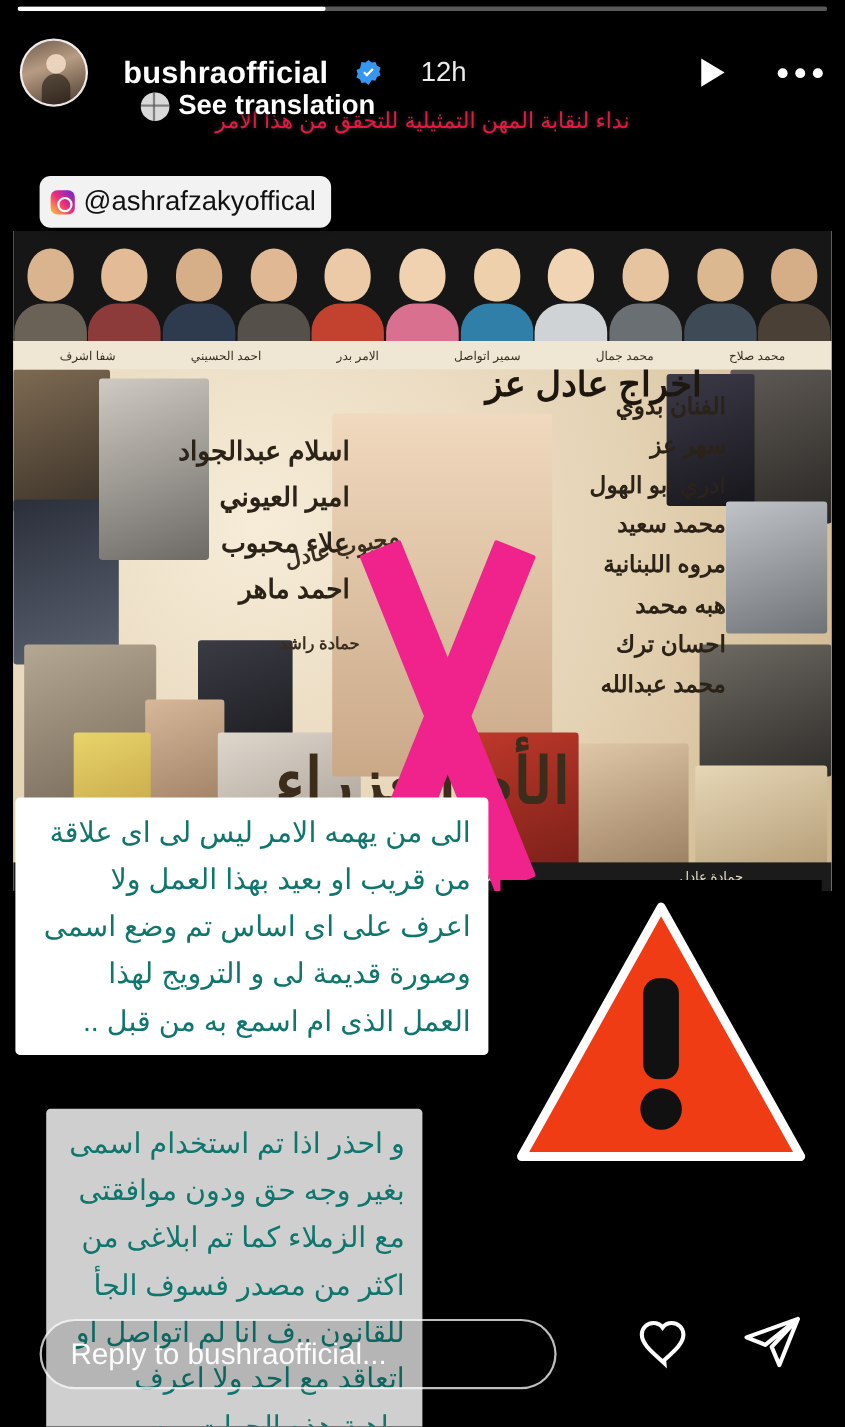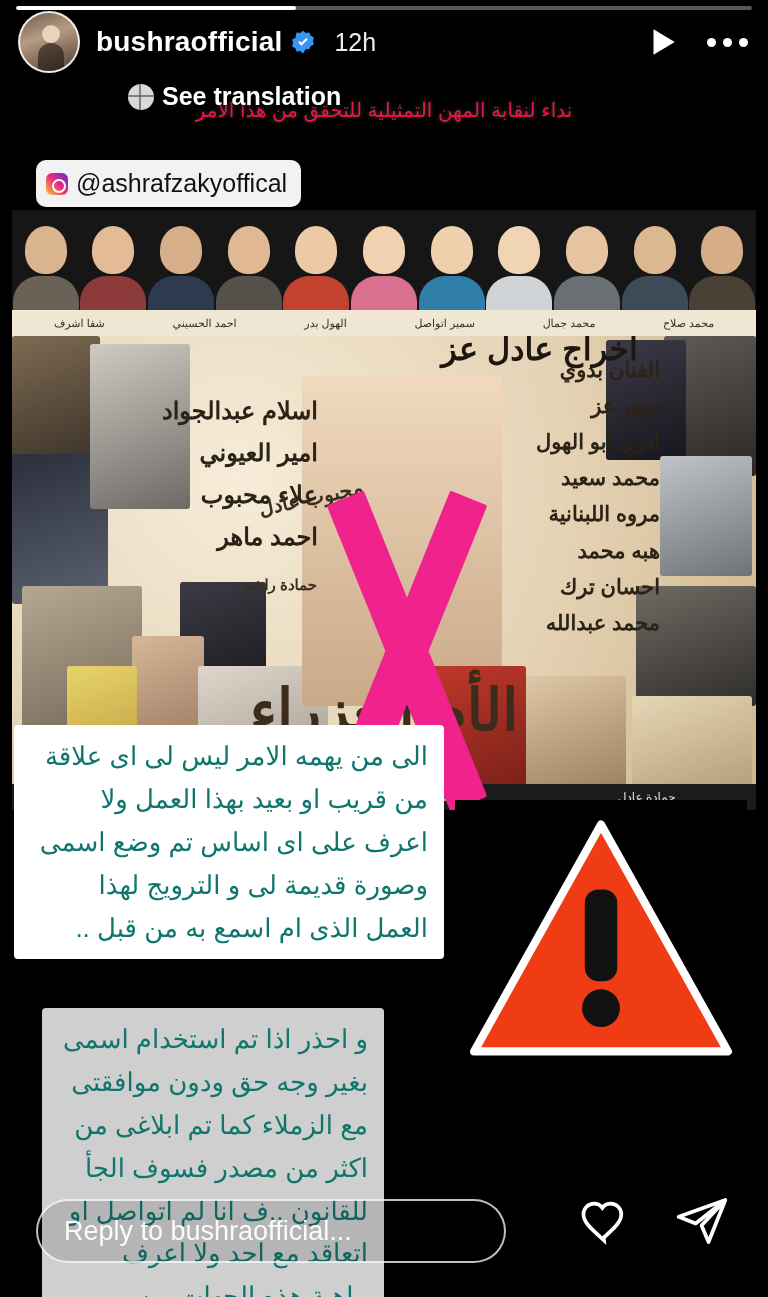--- a/index.html
+++ b/index.html
@@ -29,26 +29,27 @@
   }
   .progress-fill {
     height: 100%;
     background: #fff;
     border-radius: 2px;
   }
 
   
   .header {
     position: absolute;
-    top: 4px; left: 0; right: 0;
+    top: 28px; left: 0; right: 0;
     height: 76px;
     display: flex;
     align-items: center;
     padding: 0 18px;
     z-index: 40;
+    gap: 16px;
   }
   .avatar {
     width: 62px; height: 62px;
     border-radius: 50%;
     background: linear-gradient(160deg,#6e5a4c 0%, #b79c83 40%, #4a3a30 100%);
     border: 2px solid rgba(255,255,255,0.85);
     position: relative;
     overflow: hidden;
     flex: 0 0 auto;
   }
@@ -511,21 +512,21 @@
       <div class="face">
           <div class="head" style="background:#d5ae88"></div>
           <div class="body" style="background:#4b4036"></div>
         </div>
     </div>
 
     <div class="strip-names">
       <span>محمد صلاح</span>
       <span>محمد جمال</span>
       <span>سمير اتواصل</span>
-      <span>الهول بدر</span>
+      <span>الامر بدر</span>
       <span>احمد الحسيني</span>
       <span>شفا اشرف</span>
     </div>
 
     <div class="poster-main">
 
       <div class="ph" style="left:0;top:0;width:88px;height:130px;background:linear-gradient(160deg,#7d6a52,#3a3128)"></div>
       <div class="ph" style="left:0;top:118px;width:96px;height:150px;background:linear-gradient(160deg,#2a2f3a,#5b6270)"></div>
       <div class="ph" style="left:10px;top:250px;width:120px;height:170px;background:linear-gradient(160deg,#b4a893,#6d6050)"></div>
       <div class="ph" style="left:78px;top:8px;width:100px;height:165px;background:linear-gradient(160deg,#cfcac2,#6d6a66)"></div>
@@ -558,21 +559,21 @@
       </div>
 
       <div class="names-left">
         <div>اسلام عبدالجواد</div>
         <div>امير العيوني</div>
         <div>علاء محبوب</div>
         <div>احمد ماهر</div>
       </div>
 
       <div class="small-credit" style="left:246px;top:150px;transform:rotate(-12deg);font-size:20px">محبوب عادل</div>
-      <div class="small-credit" style="left:232px;top:240px;text-align:right;">حمادة راشد</div>
+      <div class="small-credit" style="left:242px;top:240px;text-align:right;">حمادة راشد</div>
 
       <div class="movie-title">الأم العزراء</div>
       <div class="small-credit" style="left:50%;transform:translateX(-50%);bottom:52px;">عمر ابو الوفد</div>
       <div class="star-name">بشرى</div>
 
       <div class="x-mark">
         <i class="a"></i>
           <i class="b"></i>
       </div>
     </div>

